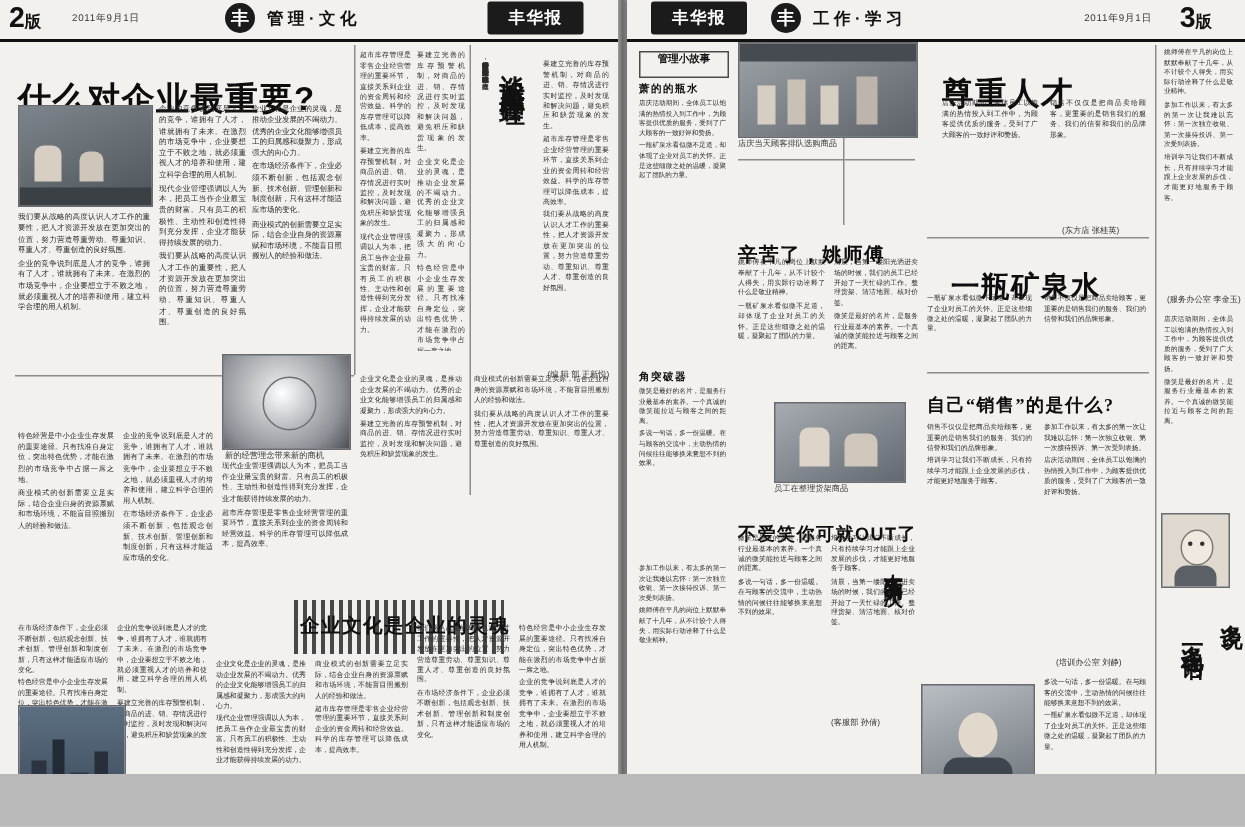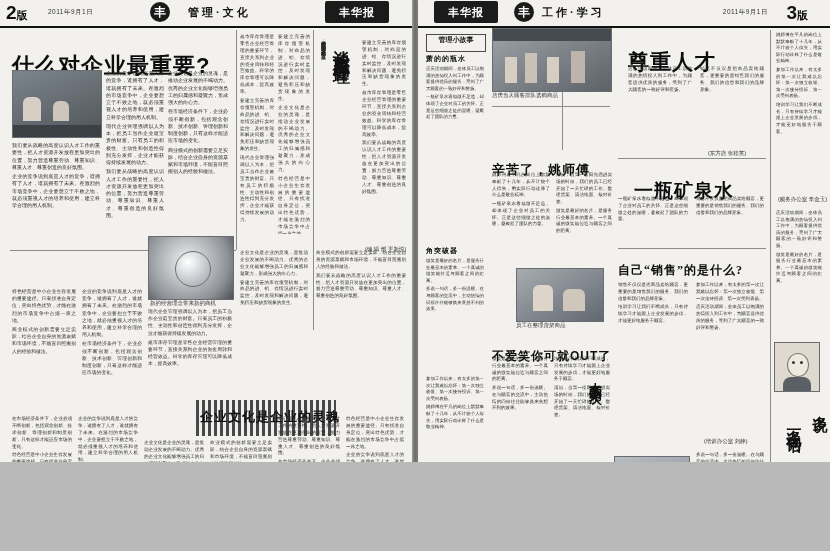--- a/index.html
+++ b/index.html
@@ -1,17 +1,17 @@
 <!DOCTYPE html>
 <html><head>
 <meta charset="utf-8">
 <style>
   html,body{margin:0;padding:0;background:#b9b9b9;}
   body{font-family:"Liberation Sans","DejaVu Sans",sans-serif;}
-  #page{position:relative;width:830px;height:462px;background:#cfcfcf;overflow:hidden;}
+  #page{position:relative;width:830px;height:516px;background:#cfcfcf;overflow:hidden;}
   .sheet{position:absolute;top:0;height:551px;background:#f2f1ee;box-shadow:0 0 4px rgba(0,0,0,.45);}
   #left{left:0;width:412px;}
   #right{left:418px;width:412px;}
   .gutter{position:absolute;left:412px;top:0;width:6px;height:551px;background:linear-gradient(90deg,#9a9a9a,#6f6f6f,#9a9a9a);}
   
   .masthead{position:absolute;left:0;right:0;top:0;height:26px;border-bottom:2px solid #111;}
   .pagenum{position:absolute;top:2px;font-weight:bold;color:#111;}
   .pagenum .num{font-size:19px;}
   .pagenum .cn{font-size:11px;}
   .mdate{position:absolute;top:8px;font-size:6.5px;color:#333;letter-spacing:.5px;}
@@ -38,21 +38,21 @@
 <div id="page">
 
   <div class="sheet" id="left">
 
     <div class="masthead">
       <div class="pagenum" style="left:6px;">
         <span class="num">2</span><span class="cn">版</span>
       </div>
       <div class="mdate" style="left:48px;">2011年9月1日</div>
       <div class="logo" style="left:150px;">丰</div>
-      <div class="section" style="left:188px;">管理·文化</div>
+      <div class="section" style="left:178px;">管理·文化</div>
       <div class="paperlogo" style="left:325px;">丰华报</div>
     </div>
 
     <div class="rule-v" style="left:236px;top:30px;height:220px;"></div>
     <div class="rule-v" style="left:313px;top:30px;height:300px;"></div>
 
     <h1 class="hl" style="left:12px;top:36px;font-size:22px;">什么对企业最重要?</h1>
 
     <div class="photo" style="left:12px;top:70px;width:88px;height:66px;">
       <div style="position:absolute;inset:0;background:linear-gradient(160deg,#7d858c,#4d5459);"></div>

